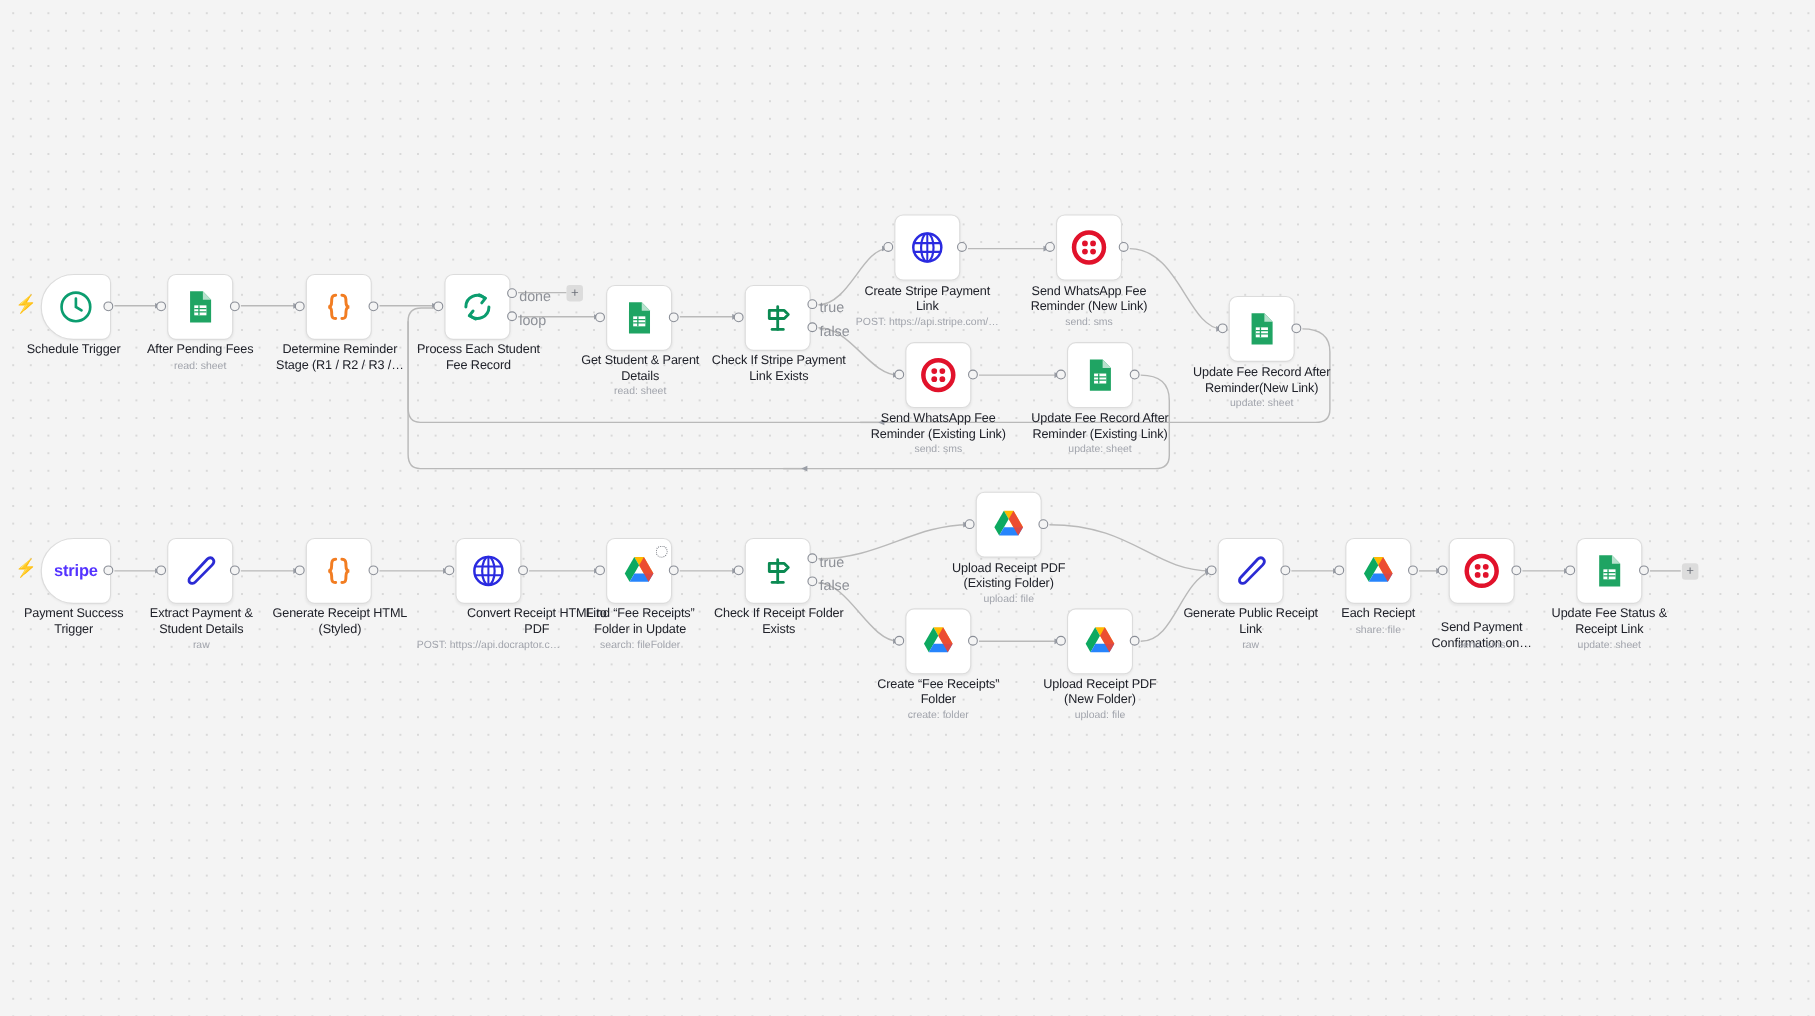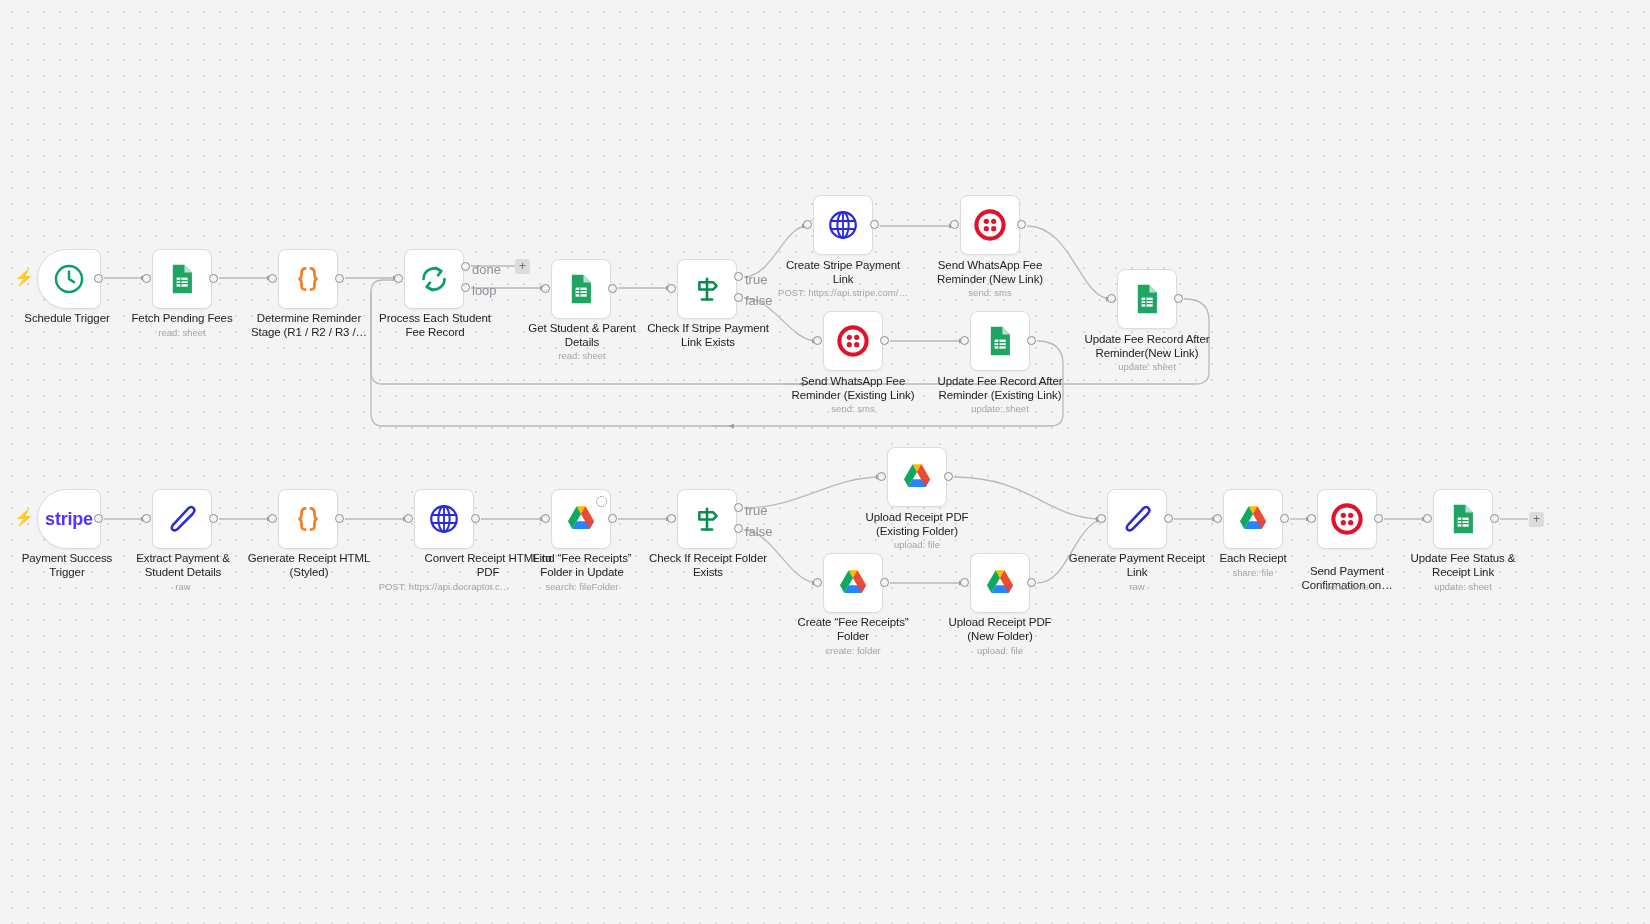--- a/index.html
+++ b/index.html
@@ -95,21 +95,21 @@
     font-family: "Liberation Sans", sans-serif;
   }
   .spinner-badge {
     position: absolute;
     width: 11px; height: 11px;
     border: 1.6px dotted #7a7d85;
     border-radius: 50%;
   }
   
   .stripe-word {
-    font-size: 18px; font-weight: bold; color: #5433ff;
+    font-size: 15px; font-weight: bold; color: #5433ff;
     letter-spacing: -0.2px;
     font-family: "Liberation Sans", sans-serif;
   }
 </style>
 </head>
 <body>
 
 <div id="canvas">
 
   <svg id="edge-layer" viewBox="0 0 1650 924" xmlns="http://www.w3.org/2000/svg">
@@ -190,21 +190,21 @@
       <path d="M5.5 2h8.2L19 7.4V22H5.5z" fill="#1fa463"></path>
       <path d="M13.7 2L19 7.4h-5.3z" fill="#b7e1cd"></path>
       <rect x="8.2" y="11" width="7.8" height="6.4" fill="#fff"></rect>
       <g stroke="#1fa463" stroke-width="0.85">
         <path d="M8.2 13.1h7.8M8.2 15.2h7.8M11.2 11v6.4"></path>
       </g>
     </svg>
   </div>
   <div class="dot" style="left:142px; top:274px;"></div>
   <div class="dot" style="left:209px; top:274px;"></div>
-  <div class="node-label" style="left:112px; top:312px; width:140px;">Fetch Pending Fees</div>
+  <div class="node-label" style="left:112px; top:312px; width:140px;">After Pending Fees</div>
   <div class="node-sub" style="left:112px; top:327px; width:140px;">read: sheet</div>
 
   <div class="node" style="left:278px; top:249px;">
     <svg class="node-icon" viewBox="0 0 24 24">
       <path d="M10 4.5c-2.6 0-2.6 2.2-2.6 4.2S6.6 12 5.2 12c1.4 0 2.2.8 2.2 3.3s0 4.2 2.6 4.2" fill="none" stroke="#f27d22" stroke-width="1.9" stroke-linecap="round"></path>
       <path d="M14 4.5c2.6 0 2.6 2.2 2.6 4.2s.8 3.3 2.2 3.3c-1.4 0-2.2.8-2.2 3.3s0 4.2-2.6 4.2" fill="none" stroke="#f27d22" stroke-width="1.9" stroke-linecap="round"></path>
     </svg>
   </div>
   <div class="dot" style="left:268px; top:274px;"></div>
   <div class="dot" style="left:335px; top:274px;"></div>
@@ -449,21 +449,21 @@
 (New Folder)</div>
   <div class="node-sub" style="left:929px; top:645px; width:142px;">upload: file</div>
 
   <div class="node" style="left:1107px; top:489px;">
     <svg class="node-icon" viewBox="0 0 24 24">
       <path d="M16.6 4.4c1.1-1.1 2.8-1.1 3.6 0 .9 1.1.6 2.6-.6 3.9L8.8 19.2c-.9.9-2.6 1.2-3.5.3-.9-.9-.5-2.5.4-3.4z" fill="none" stroke="#2b2bd4" stroke-width="1.8" stroke-linejoin="round"></path>
     </svg>
   </div>
   <div class="dot" style="left:1097px; top:514px;"></div>
   <div class="dot" style="left:1164px; top:514px;"></div>
-  <div class="node-label" style="left:1066px; top:552px; width:142px;">Generate Payment Receipt
+  <div class="node-label" style="left:1066px; top:552px; width:142px;">Generate Public Receipt
 Link</div>
   <div class="node-sub" style="left:1066px; top:581px; width:142px;">raw</div>
 
   <div class="node" style="left:1223px; top:489px;">
     <svg class="node-icon" viewBox="0 0 24 24">
       <path d="M8.9 3h6.2l6.1 10.6h-6.2z" fill="#ffba00"></path>
       <path d="M8.9 3L2.8 13.6 5.9 19 12 8.4z" fill="#0da960"></path>
       <path d="M5.9 19h12.2l3.1-5.4H9z" fill="#2684fc"></path>
       <path d="M15.1 3l6.1 10.6-3.1 5.4-6.1-10.6z" fill="#ea4335" opacity="0.92"></path>
     </svg>

